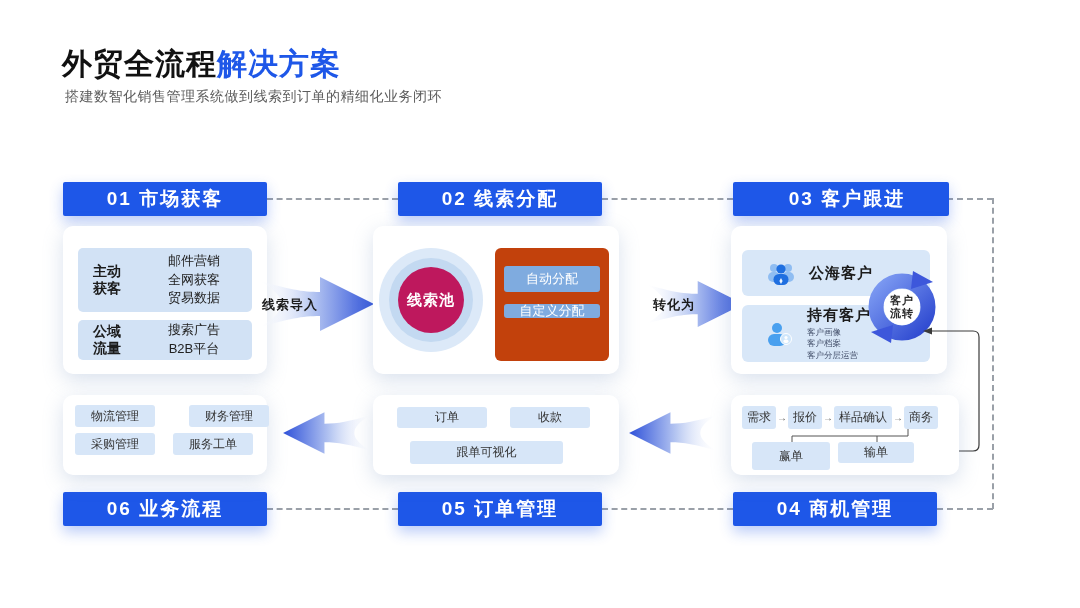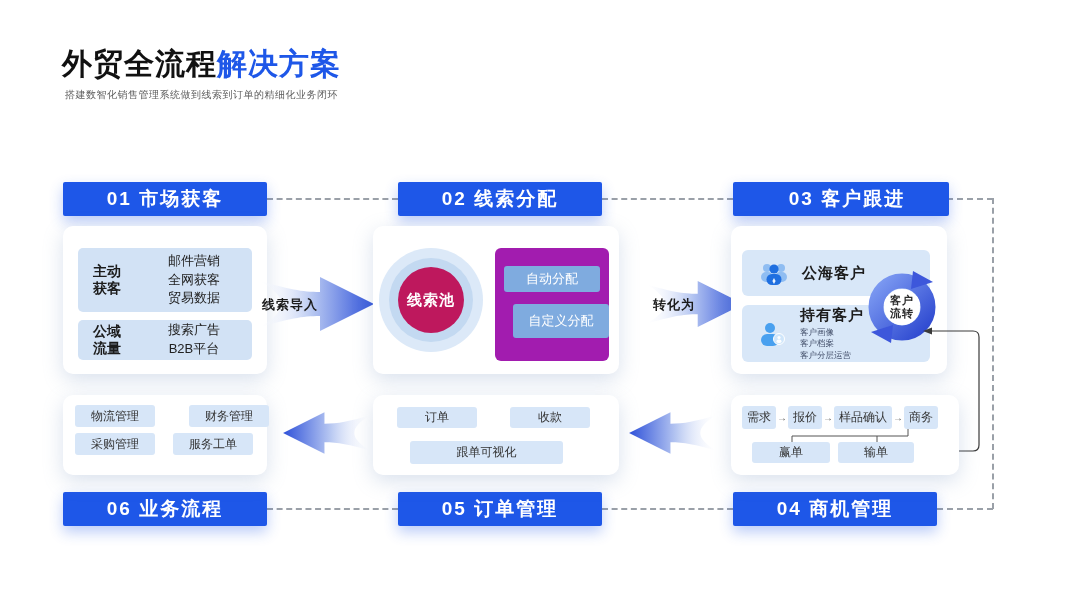--- a/index.html
+++ b/index.html
@@ -4,21 +4,21 @@
 <style>
   html,body{margin:0;padding:0;background:#fff;}
   body{width:1080px;height:608px;font-family:"Liberation Sans","DejaVu Sans",sans-serif;}
   #stage{position:relative;width:1080px;height:608px;background:#ffffff;overflow:hidden;}
   .abs{position:absolute;}
   .pre{white-space:pre-line;}
 
   
   .title{left:62px;top:44px;font-size:30px;font-weight:800;letter-spacing:1px;color:#111;}
   .title .blue{color:#1E57E8;}
-  .subtitle{left:65px;top:88px;font-size:10px;color:#5c5c5c;letter-spacing:.5px;}
+  .subtitle{left:65px;top:88px;font-size:14px;color:#5c5c5c;letter-spacing:.5px;}
 
   
   .hdr{width:204px;height:34px;background:#1E57E8;color:#fff;font-size:19px;font-weight:700;
        display:flex;align-items:center;justify-content:center;letter-spacing:2px;border-radius:2px;
        box-shadow:0 6px 14px rgba(30,87,232,.30);}
 
   
   .dash-h{border-top:2px dashed #9aa0a8;height:0;}
   .dash-v{border-left:2px dashed #9aa0a8;width:0;}
 
@@ -28,25 +28,25 @@
   
   .abox{background:#d2e2f5;border-radius:5px;display:flex;align-items:center;}
   .abox .lbl{width:58px;font-size:14px;font-weight:700;color:#1c1c1c;text-align:center;line-height:1.25;}
   .abox .items{flex:1;font-size:13px;color:#222;text-align:center;line-height:1.45;}
 
   
   .circ{border-radius:50%;position:absolute;}
   .pool-txt{color:#fff;font-size:15px;font-weight:600;letter-spacing:1px;}
 
   
-  .dispatch{background:#a21caf;border-radius:6px;}
+  .dispatch{background:#c2410c;border-radius:6px;}
   .dbtn{background:#7fabdf;border-radius:3px;color:#fff;font-size:13px;display:flex;align-items:center;justify-content:center;}
 
   
-  .crow{background:#d8e7f8;border-radius:6px;display:flex;align-items:center;padding-left:16px;box-sizing:border-box;}
+  .crow{background:#d8e7f8;border-radius:6px;display:flex;align-items:center;padding-left:23px;box-sizing:border-box;}
   .crow .big{font-size:15px;font-weight:700;color:#1c1c1c;letter-spacing:1px;}
   .crow .sub{font-size:8.5px;color:#44506b;line-height:1.3;margin-top:2px;}
 
   
   .chip{background:#d7e6f8;border-radius:3px;color:#333;font-size:12px;display:flex;align-items:center;justify-content:center;}
   .stagechip{background:#d7e6f8;border-radius:3px;color:#333;font-size:12px;padding:3px 5px;white-space:nowrap;}
   .stagearrow{color:#666;font-size:10px;margin:0 1px;}
 
   
   .arrow-label{font-size:13px;font-weight:700;color:#1c1c1c;letter-spacing:1px;}
@@ -109,21 +109,21 @@
   <div class="abs arrow-label" style="left:262px;top:296px;">线索导入</div>
 
   <div class="abs card" style="left:373px;top:226px;width:246px;height:148px;">
     <div class="circ" style="left:6px;top:22px;width:104px;height:104px;background:#dce9f8;"></div>
     <div class="circ" style="left:16px;top:32px;width:84px;height:84px;background:#c3d9f1;"></div>
     <div class="circ" style="left:25px;top:41px;width:66px;height:66px;background:#be185d;display:flex;align-items:center;justify-content:center;">
       <span class="pool-txt">线索池</span>
     </div>
     <div class="dispatch abs" style="left:122px;top:22px;width:114px;height:113px;">
       <div class="dbtn abs" style="left:9px;top:18px;width:96px;height:26px;">自动分配</div>
-      <div class="dbtn abs" style="left:18px;top:56px;width:96px;height:34px;">自定义分配</div>
+      <div class="dbtn abs" style="left:9px;top:56px;width:96px;height:14px;">自定义分配</div>
     </div>
   </div>
 
   <svg class="abs" style="left:645px;top:275px;" width="102" height="58" viewBox="0 0 120 58">
     <path d="M2,6 C30,22 30,36 2,52 C30,44 44,41 62,41 L62,56 L116,29 L62,2 L62,17 C44,17 30,14 2,6 Z" fill="url(#gR)"></path>
   </svg>
   <div class="abs arrow-label" style="left:653px;top:296px;">转化为</div>
 
   <div class="abs card" style="left:731px;top:226px;width:216px;height:148px;">
     <div class="crow abs" style="left:11px;top:24px;width:188px;height:46px;">
@@ -183,21 +183,21 @@
     <div class="chip abs" style="left:110px;top:38px;width:80px;height:22px;">服务工单</div>
   </div>
 
   <svg class="abs" style="left:280px;top:404px;" width="92" height="58" viewBox="0 0 120 58">
     <g transform="translate(120,0) scale(-1,1)">
       <path d="M2,6 C30,22 30,36 2,52 C30,44 44,41 62,41 L62,56 L116,29 L62,2 L62,17 C44,17 30,14 2,6 Z" fill="url(#gR)"></path>
     </g>
   </svg>
 
   <div class="abs card" style="left:373px;top:395px;width:246px;height:80px;">
-    <div class="chip abs" style="left:24px;top:12px;width:80px;height:21px;">订单</div>
+    <div class="chip abs" style="left:24px;top:12px;width:80px;height:21px;padding-left:10px;">订单</div>
     <div class="chip abs" style="left:137px;top:12px;width:80px;height:21px;">收款</div>
     <div class="chip abs" style="left:37px;top:46px;width:153px;height:23px;">跟单可视化</div>
   </div>
 
   <svg class="abs" style="left:626px;top:404px;" width="92" height="58" viewBox="0 0 120 58">
     <g transform="translate(120,0) scale(-1,1)">
       <path d="M2,6 C30,22 30,36 2,52 C30,44 44,41 62,41 L62,56 L116,29 L62,2 L62,17 C44,17 30,14 2,6 Z" fill="url(#gR)"></path>
     </g>
   </svg>
 
@@ -207,17 +207,17 @@
       <span class="stagearrow">→</span>
       <span class="stagechip">报价</span>
       <span class="stagearrow">→</span>
       <span class="stagechip">样品确认</span>
       <span class="stagearrow">→</span>
       <span class="stagechip">商务</span>
     </div>
     <svg class="abs" style="left:49px;top:34px;" width="140" height="14" viewBox="0 0 140 14">
       <path d="M128,0 V7 H12 V13 M97,7 V13" fill="none" stroke="#555" stroke-width="1"></path>
     </svg>
-    <div class="chip abs" style="left:21px;top:47px;width:78px;height:21px;">赢单</div>
+    <div class="chip abs" style="left:21px;top:47px;width:78px;height:28px;">赢单</div>
     <div class="chip abs" style="left:107px;top:47px;width:76px;height:21px;">输单</div>
   </div>
 
 </div>
 
 </body></html>

